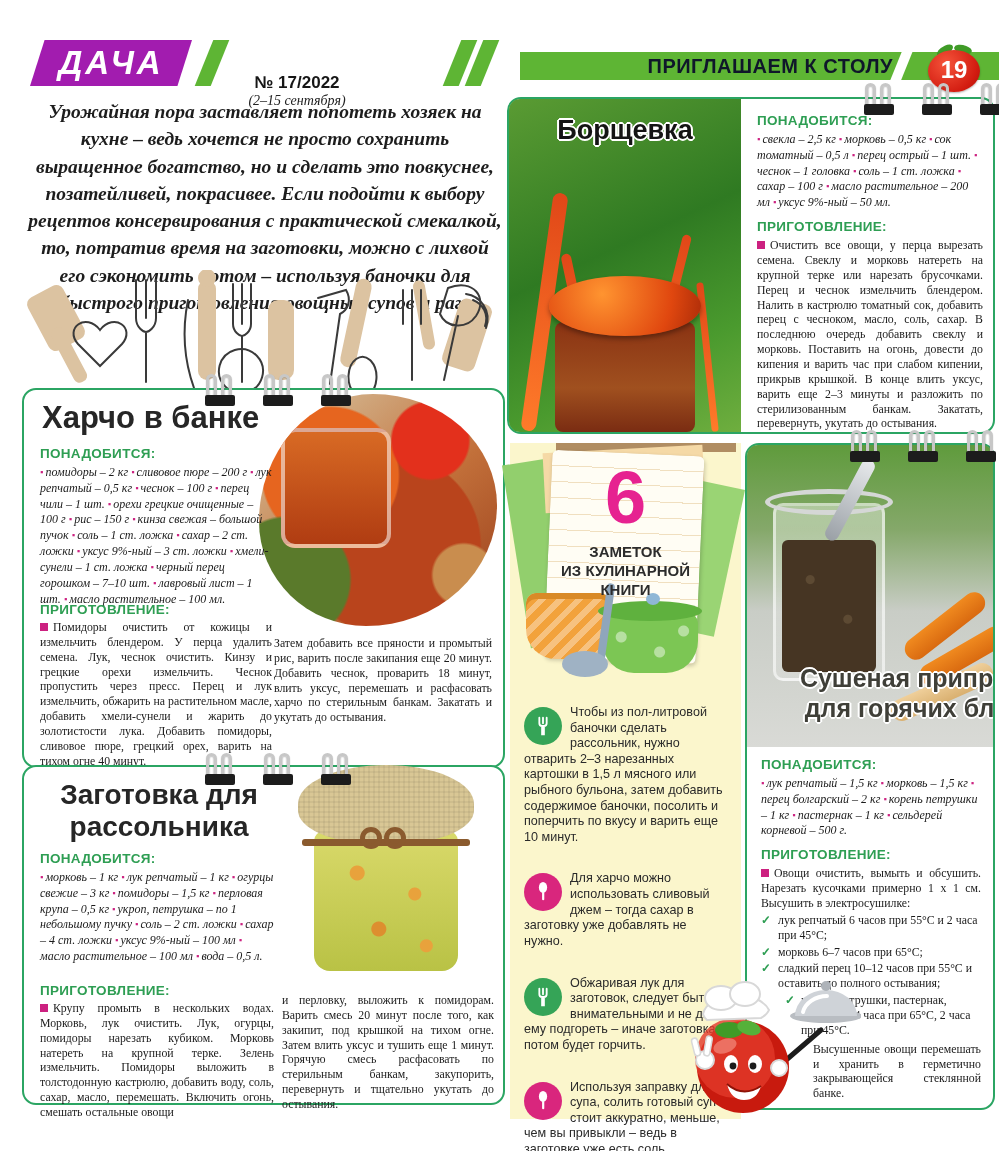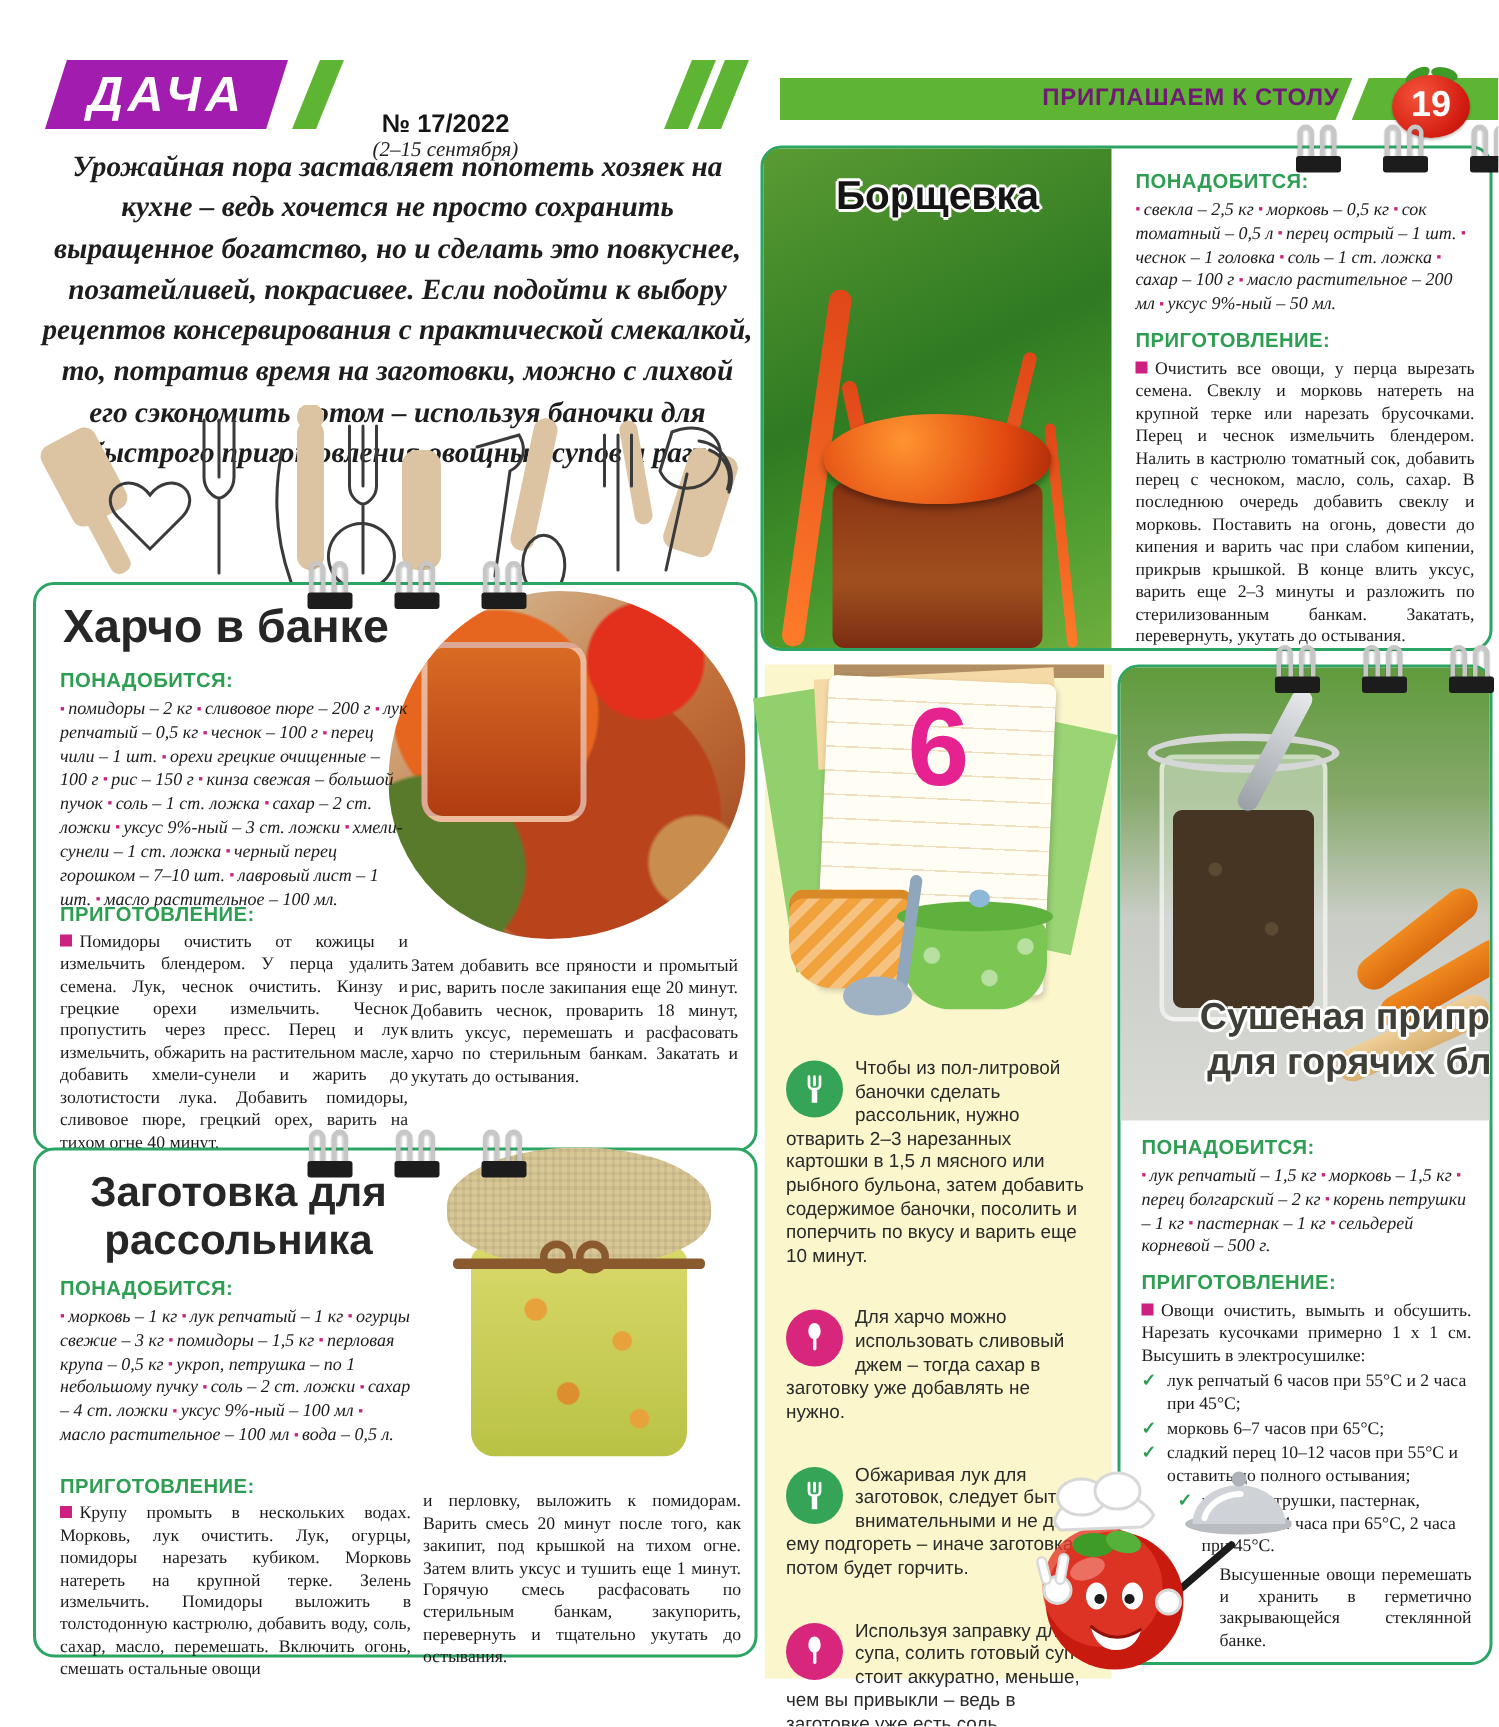--- a/index.html
+++ b/index.html
@@ -12,21 +12,21 @@
           clip-path:polygon(9% 0,100% 0,91% 100%,0 100%); display:flex; align-items:center; justify-content:center; }
   .logo span { color:#fff; font-weight:bold; font-style:italic; font-size:33px; letter-spacing:3px; }
   .logo-slash { position:absolute; top:40px; width:16px; height:46px; background:#5eb534; transform:skewX(-22deg); }
   .ls1 { left:204px; }
   .issue { position:absolute; left:232px; top:42px; width:130px; text-align:center;margin-top:31px; }
   .issue .num { font-weight:bold; font-size:17px; color:#161616; }
   .issue .dates { font-family:"Liberation Serif", serif; font-style:italic; font-size:14px; color:#222; }
   .hdr-slash2a { left:452px; } .hdr-slash2b { left:474px; }
   .banner { position:absolute; left:520px; top:52px; width:479px; height:28px; background:#5eb534;
             display:flex; align-items:center; justify-content:flex-end; padding-right:106px; }
-  .banner span { color:#701a75; font-weight:bold; font-size:16px; letter-spacing:.5px; }
+  .banner span { color:#0f172a; font-weight:bold; font-size:20px; letter-spacing:.5px; }
   .banner-cut { position:absolute; left:896px; top:45px; width:10px; height:44px; background:#fff; transform:rotate(22deg); z-index:2; }
   .pagenum { position:absolute; left:928px; top:44px; width:52px; height:48px; z-index:3; }
   .pagenum .tomato-body { position:absolute; left:0; top:6px; width:52px; height:42px; border-radius:50%;
             background:radial-gradient(circle at 35% 32%, #f5543a, #d21b10 70%, #a91208); box-shadow:0 1px 2px rgba(0,0,0,.3); }
   .pagenum .leaf { position:absolute; width:18px; height:9px; background:#3f9b27; border-radius:60% 40% 60% 40%; }
   .pagenum .leaf.l1 { left:8px; top:2px; transform:rotate(-25deg); }
   .pagenum .leaf.l2 { left:26px; top:1px; transform:rotate(20deg); }
   .pagenum .n { position:absolute; left:0; top:12px; width:52px; text-align:center; color:#fff; font-weight:bold; font-size:24px; }
 
   
@@ -337,20 +337,25 @@
     <div class="sheet green-r"></div>
     <div class="notepage"></div>
     <div class="pot-o"></div>
     <div class="pot-g">
       <div class="lid"></div>
         <div class="knob"></div>
     </div>
     <div class="ladle-handle"></div>
     <div class="ladle"></div>
     <div class="big6">6</div>
+    <div class="notes-sub">
+      <div>ЗАМЕТОК</div>
+      <div>ИЗ КУЛИНАРНОЙ</div>
+      <div>КНИГИ</div>
+    </div>
 
     <div class="note-list">
       <div class="note">
         <span class="nc nc-green">
           <svg width="22" height="22" viewBox="0 0 24 24">
               <path d="M8 3v6M12 3v6M16 3v6M8 9c0 2 1.5 3 3 3v9h2v-9c1.5 0 3-1 3-3" stroke="#fff" stroke-width="2" fill="none" stroke-linecap="round"></path>
             </svg>
         </span>
         <p>Чтобы из пол-литровой баночки сделать рассольник, нужно отварить 2–3 нарезанных картошки в 1,5 л мясного или рыбного бульона, затем добавить содержимое баночки, посолить и поперчить по вкусу и варить еще 10 минут.</p>
       </div>

